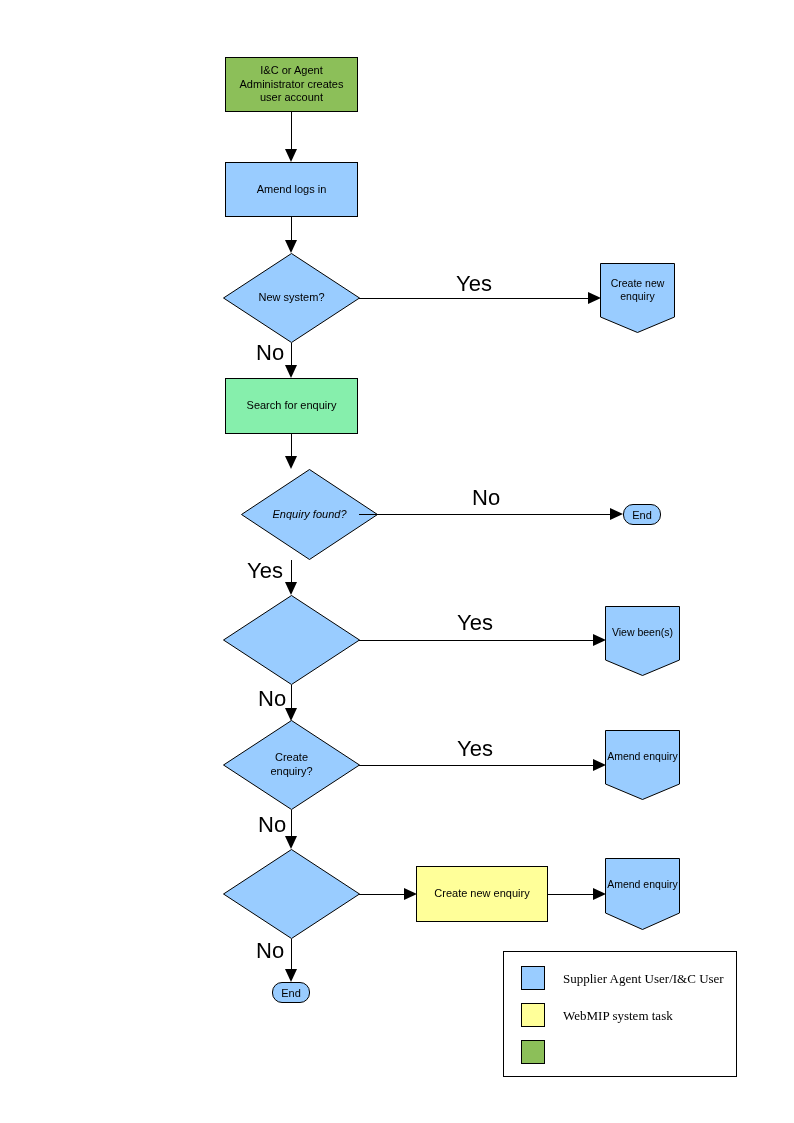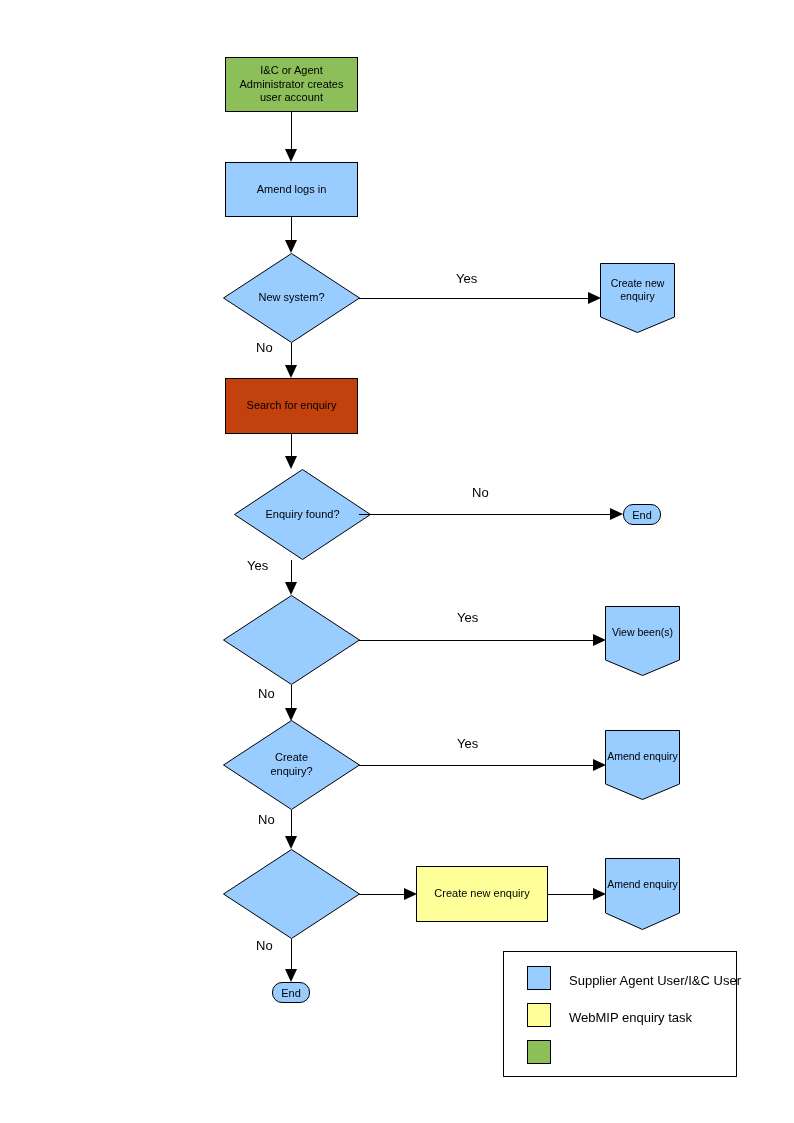--- a/index.html
+++ b/index.html
@@ -63,33 +63,33 @@
     border-top: 13px solid #000;
   }
   .ah-right {
     position: absolute; width: 0; height: 0;
     border-top: 6px solid transparent;
     border-bottom: 6px solid transparent;
     border-left: 13px solid #000;
   }
   .edge-label {
     position: absolute;
-    font-size: 13px;
+    font-size: 22px;
     line-height: 1.1;
     white-space: nowrap;
   }
   #legend {
     position: absolute;
     left: 503px; top: 951px;
     width: 234px; height: 126px;
     border: 1px solid #000;
     box-sizing: border-box;
     background: #fff;
   }
-  .legend-row { position: absolute; left: 23px; display: flex; align-items: flex-end; }
+  .legend-row { position: absolute; left: 17px; display: flex; align-items: center; font-family: Liberation Serif, serif; }
   .legend-swatch {
     width: 24px; height: 24px;
     border: 1px solid #000;
     box-sizing: border-box;
     flex: 0 0 auto;
   }
   .legend-label {
     margin-left: 18px;
     font-size: 13px;
     line-height: 1.3;
@@ -131,28 +131,28 @@
     <svg class="shape-svg" viewBox="0 0 75 70" preserveAspectRatio="none">
       <polygon points="0.5,0.5 74.5,0.5 74.5,54 37.5,69.5 0.5,54" stroke="#000" stroke-width="1" fill="#99CCFF"></polygon>
     </svg>
     <span class="shape-label">Create new enquiry</span>
   </div>
 
   <div class="vline" style="left:291px; top:343px; height:24px;"></div>
   <div class="ah-down" style="left:285px; top:365px;"></div>
   <div class="edge-label" style="left:256px; top:341px;">No</div>
 
-  <div class="node rect-node" style="left: 225px; top: 378px; width: 133px; height: 56px; background: #c2410c;">
+  <div class="node rect-node" style="left: 225px; top: 378px; width: 133px; height: 56px; background: #86efac;">
     <span class="shape-label">Search for enquiry</span>
   </div>
 
   <div class="vline" style="left:291px; top:434px; height:23px;"></div>
   <div class="ah-down" style="left:285px; top:456px;"></div>
 
-  <div class="node diamond" style="left:234px; top:469px; width:137px; height:91px;">
+  <div class="node diamond" style="left:241px; top:469px; width:137px; height:91px;font-style:italic;">
     <svg class="shape-svg" viewBox="0 0 137 91" preserveAspectRatio="none">
       <polygon points="68.5,0.5 136.5,45.5 68.5,90.5 0.5,45.5" stroke="#000" stroke-width="1" fill="#99CCFF"></polygon>
     </svg>
     <span class="shape-label" style="padding:0 28px;">Enquiry found?</span>
   </div>
 
   <div class="hline" style="left:359px; top:514px; width:251px;"></div>
   <div class="ah-right" style="left:610px; top:508px;"></div>
   <div class="edge-label" style="left:472px; top:486px;">No</div>
   <div class="pill" style="left: 623px; top: 504px; width: 38px; height: 21px; background: rgb(153, 204, 255);">
@@ -232,20 +232,20 @@
     <span>End</span>
   </div>
 
   <div id="legend">
     <div class="legend-row" style="top:14px;">
       <div class="legend-swatch" style="background: rgb(153, 204, 255);"></div>
       <div class="legend-label">Supplier Agent User/I&amp;C User</div>
     </div>
     <div class="legend-row" style="top:51px;">
       <div class="legend-swatch" style="background: rgb(255, 255, 153);"></div>
-      <div class="legend-label">WebMIP enquiry task</div>
+      <div class="legend-label">WebMIP system task</div>
     </div>
     <div class="legend-row" style="top:88px;">
       <div class="legend-swatch" style="background: rgb(140, 191, 89);"></div>
     </div>
   </div>
 
 </div>
 
 </body></html>

